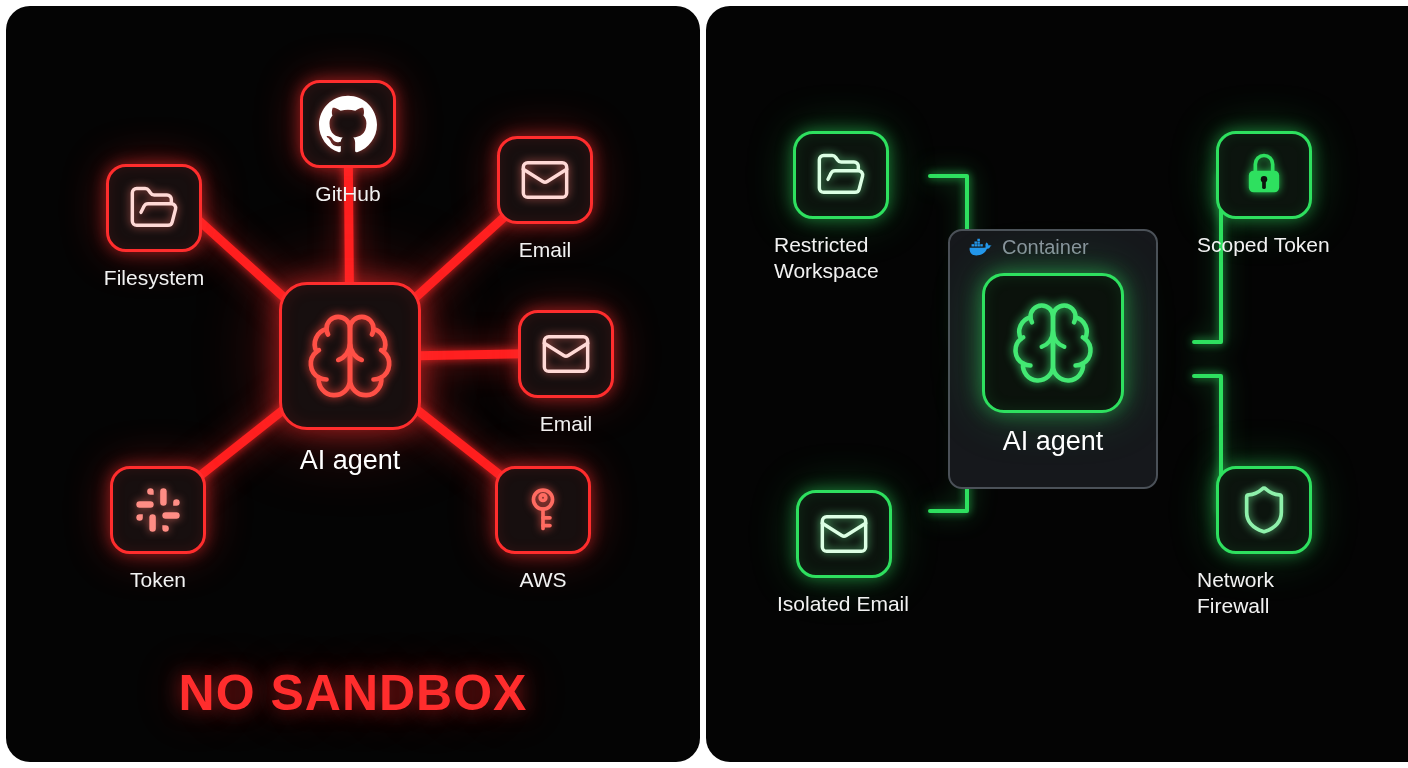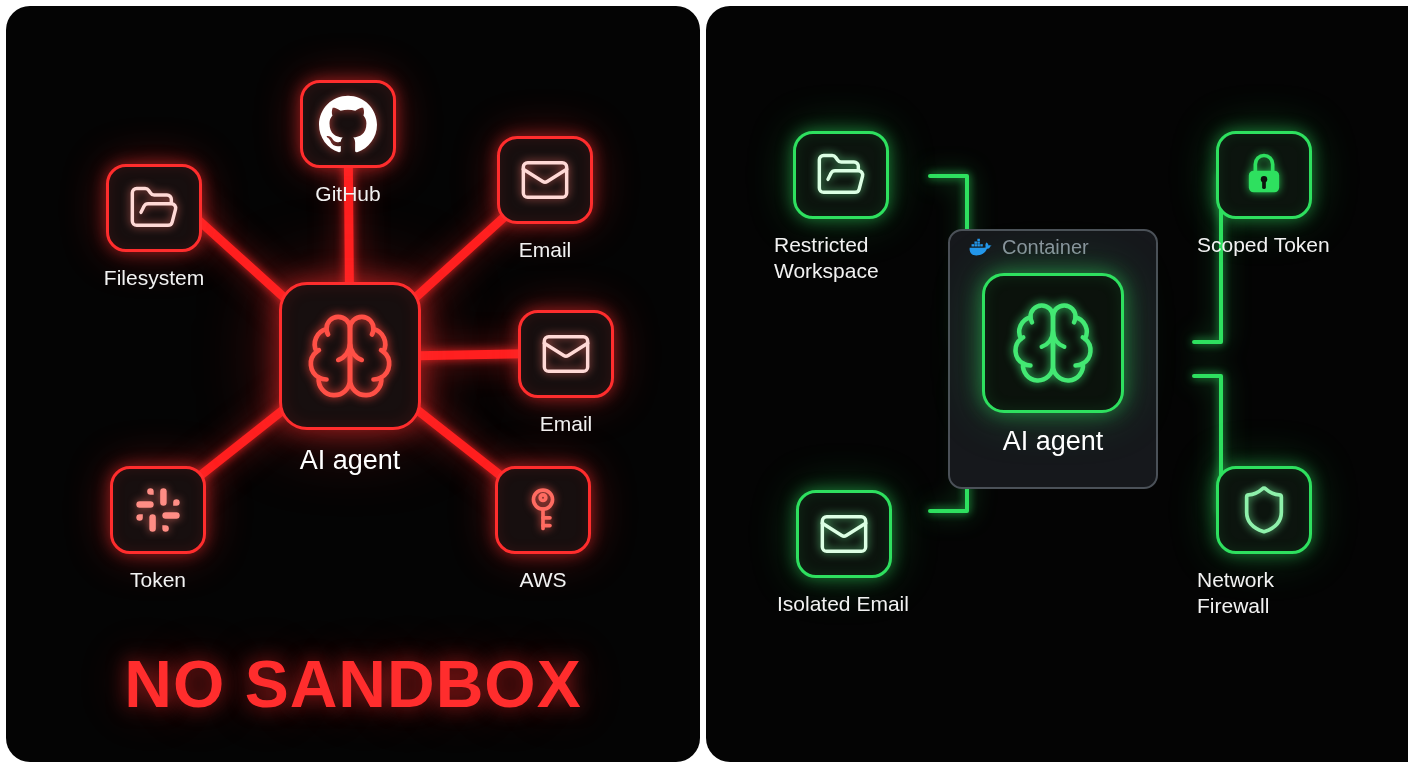--- a/index.html
+++ b/index.html
@@ -46,21 +46,21 @@
   .container-header { align-self:flex-start; display:flex; align-items:center; gap:9px; margin:4px 0 0 18px; color:#8b939e; font-size:20px; }
   .container-header svg { width:25px; height:25px; color:#2396ed; }
   .agent-box-green { width:142px; height:140px; margin-top:13px; border-radius:22px; background:#0b120c; border:3px solid #2ee05f;
                      box-shadow:0 0 20px rgba(46,224,95,.5), 0 0 50px rgba(46,224,95,.25), inset 0 0 16px rgba(46,224,95,.12);
                      display:flex; align-items:center; justify-content:center; }
   .agent-box-green svg { width:90px; height:90px; color:#43e873; filter:drop-shadow(0 0 5px rgba(60,230,115,.9)); }
   .container-box .agent-label { margin-top:13px; }
 
   .right-label { width:134px; }
 
-  .panel-title { position:absolute; bottom:40px; width:100%; text-align:center; font-size:66px; font-weight:bold; letter-spacing:1px; }
+  .panel-title { position:absolute; bottom:40px; width:100%; text-align:center; font-size:50px; font-weight:bold; letter-spacing:1px; }
   .title-red   { color:#ff2d2d; text-shadow:0 0 20px rgba(255,45,45,.55), 0 0 50px rgba(255,45,45,.3); }
   .title-green { color:#2ee05f; text-shadow:0 0 20px rgba(46,224,95,.5), 0 0 50px rgba(46,224,95,.3); }
 </style>
 </head>
 <body>
 
 <div class="stage">
 
   <div class="panel panel-left">
 

